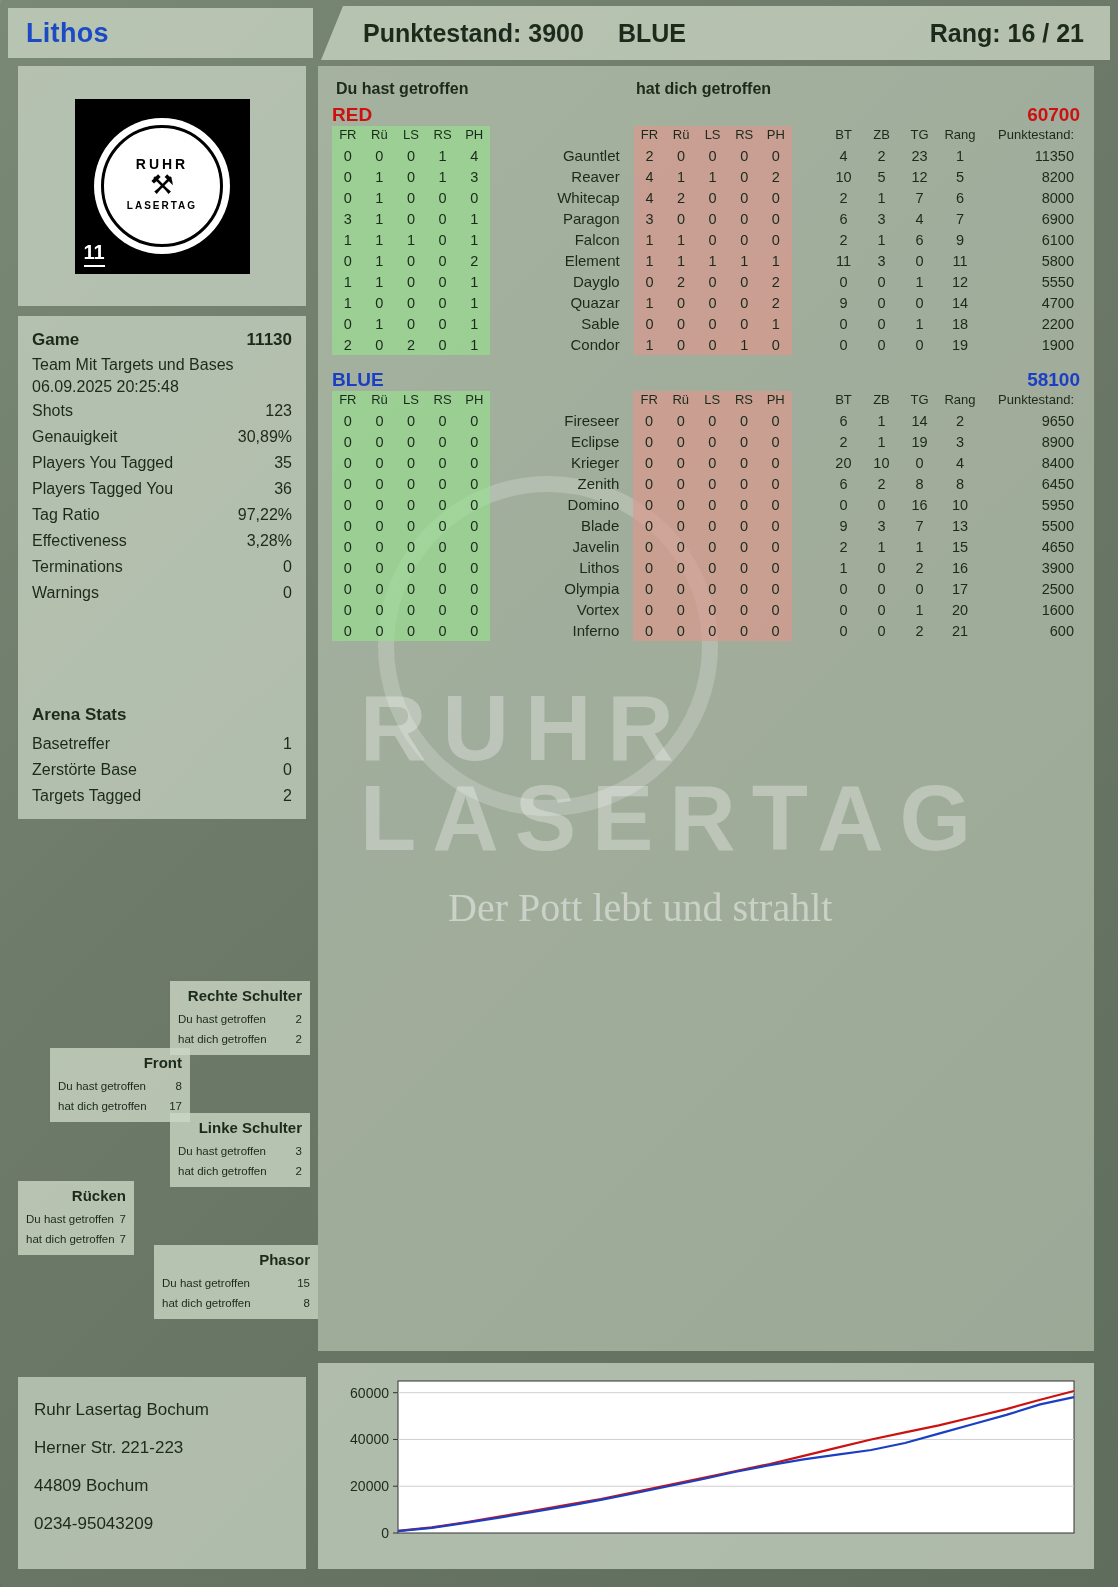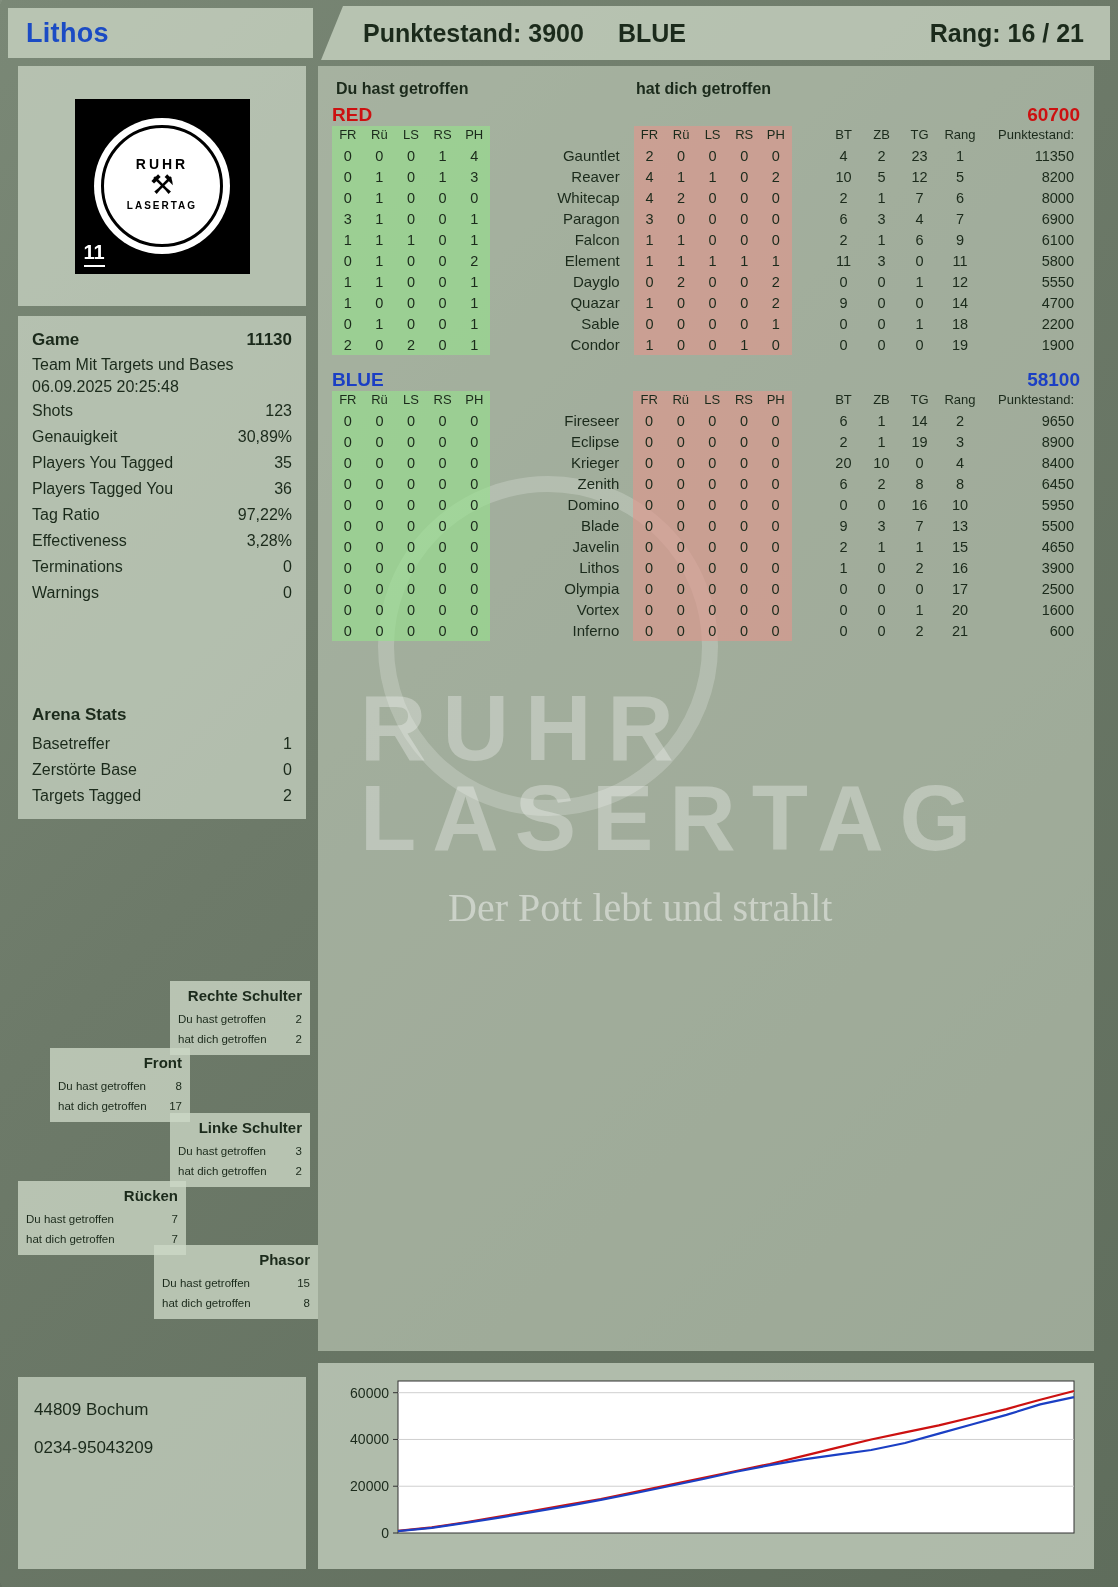--- a/index.html
+++ b/index.html
@@ -95,21 +95,21 @@
   
   .zones{ position:absolute; left:18px; top:973px; width:300px; height:380px; }
   .zbox{
     position:absolute; background:rgba(205,216,199,.78); padding:6px 8px;
   }
   .zbox .zt{ text-align:right; font-weight:bold; font-size:15px; margin-bottom:5px; }
   .zrow{ display:flex; justify-content:space-between; font-size:11.5px; padding:4px 0; }
   .z-rs{ left:152px; top:8px;  width:140px; }
   .z-front{ left:0px;  top:75px; width:140px;margin-left:32px; }
   .z-ls{ left:152px; top:140px; width:140px; }
-  .z-back{ left:0px;  top:208px; width:168px; }
+  .z-back{ left:0px;  top:208px; width:116px; }
   .z-ph{ left:136px; top:272px; width:164px; }
 
   
   .footer{
     position:absolute; left:18px; top:1377px; width:288px; height:192px;
     background:rgba(205,216,199,.72); padding:14px 16px;
   }
   .footer div{ font-size:17px; padding:9px 0; }
 
   
@@ -316,20 +316,22 @@
         <span>15</span>
       </div>
     <div class="zrow">
         <span>hat dich getroffen</span>
         <span>8</span>
       </div>
   </div>
 </div>
 
 <div class="footer">
+  <div>Ruhr Lasertag Bochum</div>
+  <div>Herner Str. 221-223</div>
   <div>44809 Bochum</div>
   <div>0234-95043209</div>
 </div>
 
 <div class="main">
 
   <div class="watermark">
     <div class="wm-circle"></div>
     <div class="wm-txt1">RUHR</div>
     <div class="wm-txt2">LASERTAG</div>

